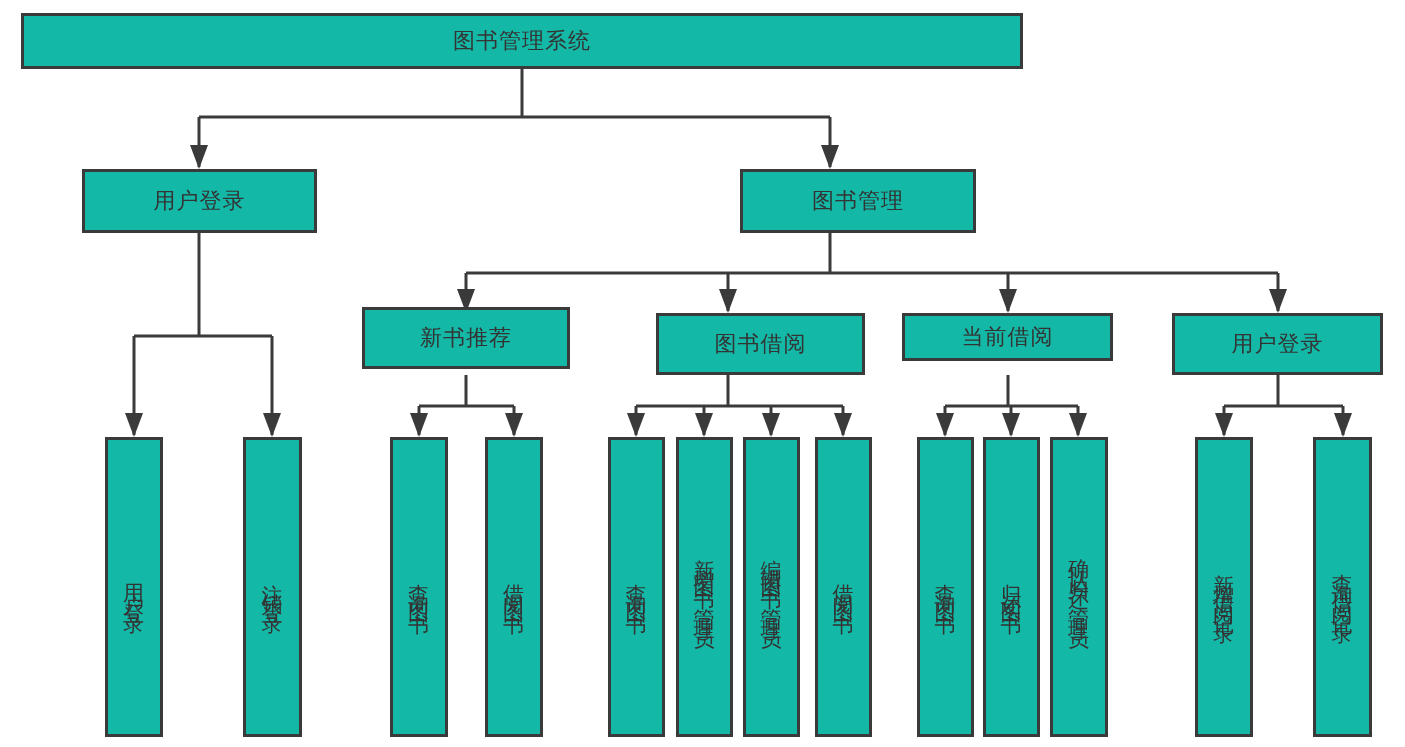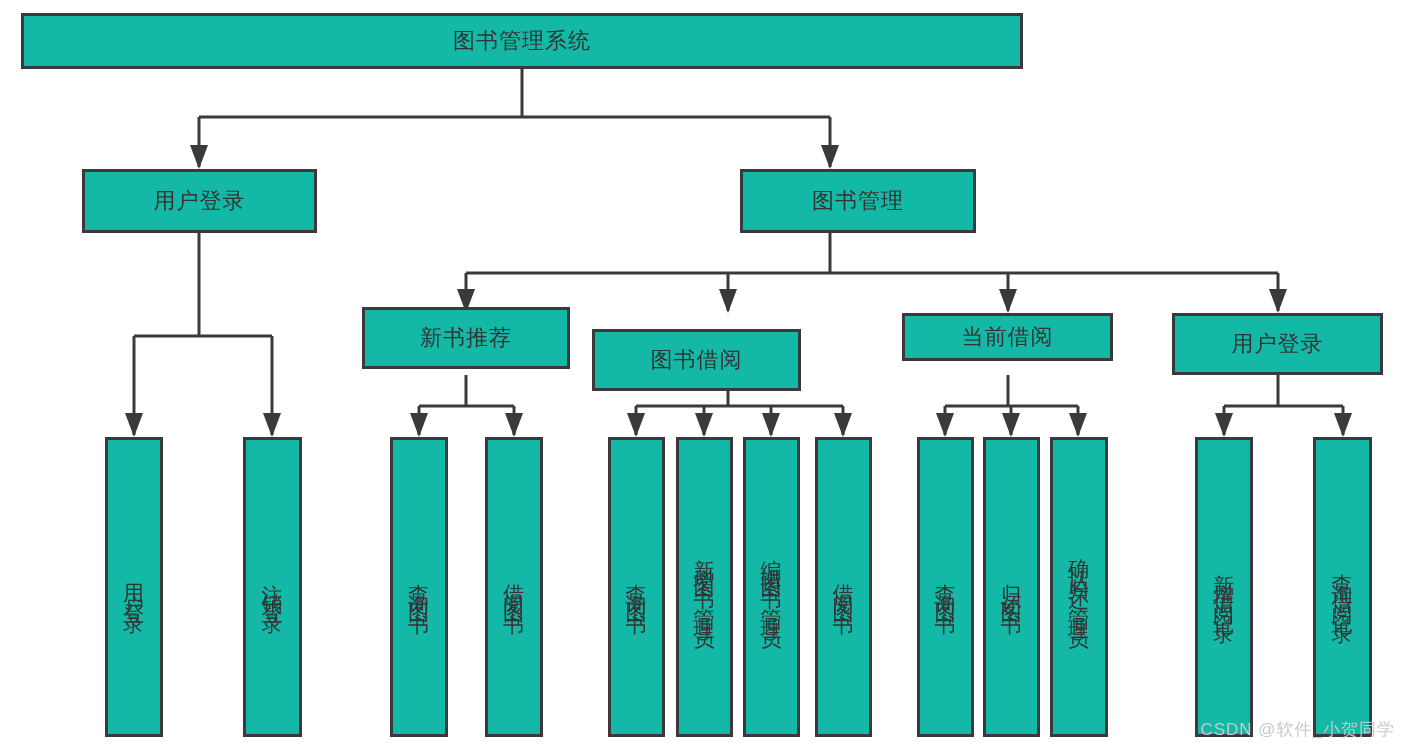--- a/index.html
+++ b/index.html
@@ -139,21 +139,21 @@
       </div>
       <div class="node vertical" style="left: 105px; top: 437px; width: 58px; height: 300px;">
         <span class="label">用户登录</span>
       </div>
       <div class="node vertical" style="left: 243px; top: 437px; width: 59px; height: 300px;">
         <span class="label">注销登录</span>
       </div>
       <div class="node horizontal" style="left: 362px; top: 307px; width: 208px; height: 62px;">
         <span class="label">新书推荐</span>
       </div>
-      <div class="node horizontal" style="left: 592px; top: 313px; width: 209px; height: 62px; margin-top: 16px;">
+      <div class="node horizontal" style="left: 656px; top: 313px; width: 209px; height: 62px;">
         <span class="label">图书借阅</span>
       </div>
       <div class="node horizontal" style="left: 902px; top: 313px; width: 211px; height: 48px;">
         <span class="label">当前借阅</span>
       </div>
       <div class="node horizontal" style="left: 1172px; top: 313px; width: 211px; height: 62px;">
         <span class="label">用户登录</span>
       </div>
       <div class="node vertical" style="left: 390px; top: 437px; width: 58px; height: 300px;">
         <span class="label">查询图书</span>
@@ -182,14 +182,13 @@
       <div class="node vertical" style="left: 1050px; top: 437px; width: 58px; height: 300px;">
         <span class="label">确认归还（管理员）</span>
       </div>
       <div class="node vertical" style="left: 1195px; top: 437px; width: 58px; height: 300px;">
         <span class="label">新增借阅记录</span>
       </div>
       <div class="node vertical" style="left: 1313px; top: 437px; width: 59px; height: 300px;">
         <span class="label">查询借阅记录</span>
       </div>
     </div>
-  <div id="watermark">CSDN @软件_小贺同学</div>
 </div>
 
 </body></html>

